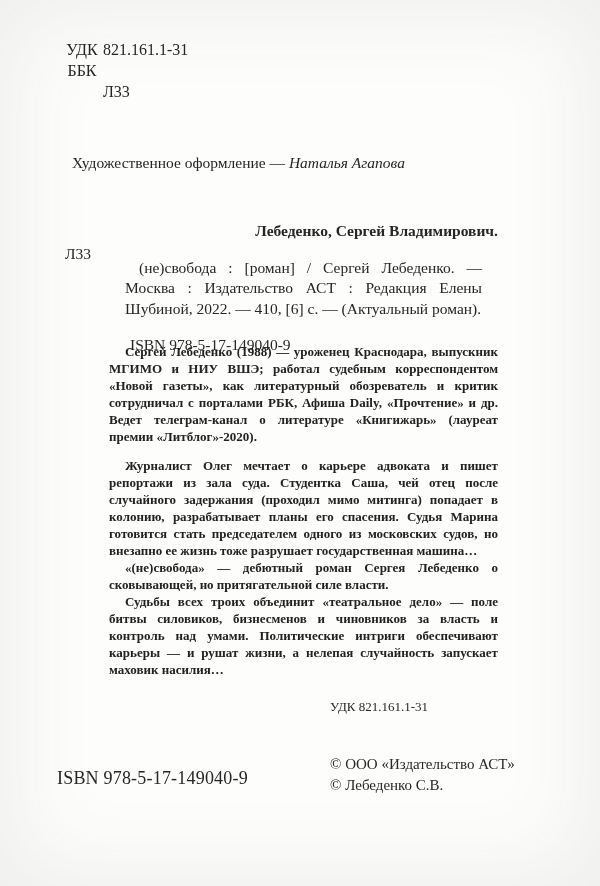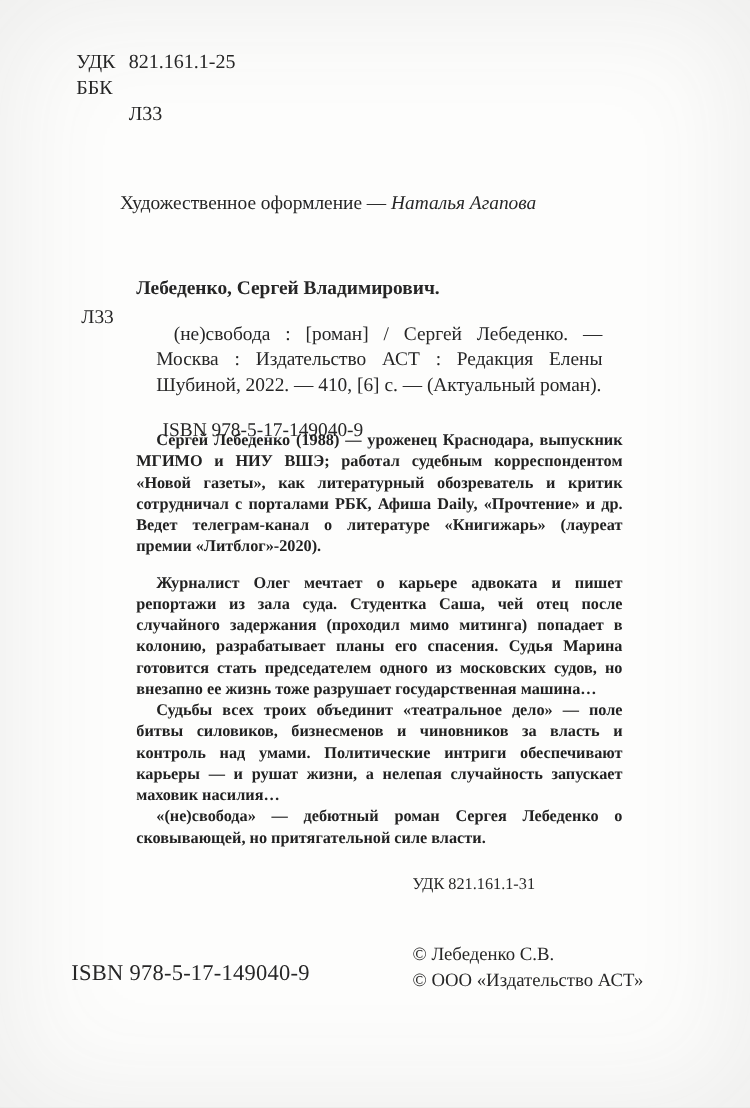--- a/index.html
+++ b/index.html
@@ -9,31 +9,31 @@
     margin:0 auto;
     background:#fdfdfc;
     color:#262626;
     font-family:"Liberation Serif", "DejaVu Serif", serif;
     box-shadow: inset 0 0 90px 8px rgba(80,78,75,0.09);
     overflow:hidden;
   }
 
   
   .top-codes { position:absolute; left:61px; top:39px; font-size:16px; line-height:21px; }
-  .code-row { display:flex; }
+  .code-row { display:flex;text-align:center; }
   .code-label { width:42px; flex:0 0 42px; }
 
   
-  .designer { position:absolute; left:96px; top:154px; font-size:15.5px; }
+  .designer { position:absolute; left:72px; top:154px; font-size:15.5px; }
   .designer i { font-style:italic; }
 
   
   .card { position:absolute; left:109px; top:221px; width:389px; font-size:15.5px; line-height:20.5px; }
   .card-code { position:absolute; left:-44px; top:23px; }
-  .card-author { font-weight:bold; }
+  .card-author { font-weight:bold;text-align:right; }
   .card-desc { margin:16px; text-align:justify; text-indent:14px; hyphens:auto; }
   .card-isbn { margin:9px 0 0 0; padding-left:21px; }
 
   
   .annotation { position:absolute; left:109px; top:343px; width:389px;
                 font-size:13px; line-height:17px; font-weight:bold; color:#222; }
   .annotation p { margin:0; text-align:justify; text-indent:16px; hyphens:auto; }
   .annotation p.gap-after { margin-bottom:12px; }
 
   
@@ -46,21 +46,21 @@
   .bottom-isbn { position:absolute; left:57px; top:768px; font-size:18px; letter-spacing:0.2px; }
 </style>
 </head>
 <body>
 
 <div class="page">
 
   <div class="top-codes">
     <div class="code-row">
       <span class="code-label">УДК</span>
-      <span>821.161.1-25</span>
+      <span>821.161.1-31</span>
     </div>
     <div class="code-row">
       <span class="code-label">ББК</span>
     </div>
     <div class="code-row">
       <span class="code-label"></span>
       <span>Л33</span>
     </div>
   </div>
 
@@ -71,28 +71,28 @@
   <div class="card">
     <span class="card-code">Л33</span>
     <div class="card-author">Лебеденко, Сергей Владимирович.</div>
     <p class="card-desc">(не)свобода : [роман] / Сергей Лебеденко. — Москва : Издательство АСТ : Редакция Елены Шубиной, 2022. — 410, [6] с. — (Актуальный роман).</p>
     <p class="card-isbn">ISBN 978-5-17-149040-9</p>
   </div>
 
   <div class="annotation">
     <p class="gap-after">Сергей Лебеденко (1988) — уроженец Краснодара, выпускник МГИМО и НИУ ВШЭ; работал судебным корреспондентом «Новой газеты», как литературный обозреватель и критик сотрудничал с порталами РБК, Афиша Daily, «Прочтение» и др. Ведет телеграм-канал о литературе «Книгижарь» (лауреат премии «Литблог»-2020).</p>
     <p>Журналист Олег мечтает о карьере адвоката и пишет репортажи из зала суда. Студентка Саша, чей отец после случайного задержания (проходил мимо митинга) попадает в колонию, разрабатывает планы его спасения. Судья Марина готовится стать председателем одного из московских судов, но внезапно ее жизнь тоже разрушает государственная машина…</p>
+    <p>«(не)свобода» — дебютный роман Сергея Лебеденко о сковывающей, но притягательной силе власти.</p>
     <p>Судьбы всех троих объединит «театральное дело» — поле битвы силовиков, бизнесменов и чиновников за власть и контроль над умами. Политические интриги обеспечивают карьеры — и рушат жизни, а нелепая случайность запускает маховик насилия…</p>
-    <p>«(не)свобода» — дебютный роман Сергея Лебеденко о сковывающей, но притягательной силе власти.</p>
   </div>
 
   <div class="bottom-codes">
     <div>УДК 821.161.1-31</div>
   </div>
 
   <div class="copyright">
+    <div>© ООО «Издательство АСТ»</div>
     <div>© Лебеденко С.В.</div>
-    <div>© ООО «Издательство АСТ»</div>
   </div>
 
   <div class="bottom-isbn">ISBN 978-5-17-149040-9</div>
 
 </div>
 
 </body></html>

